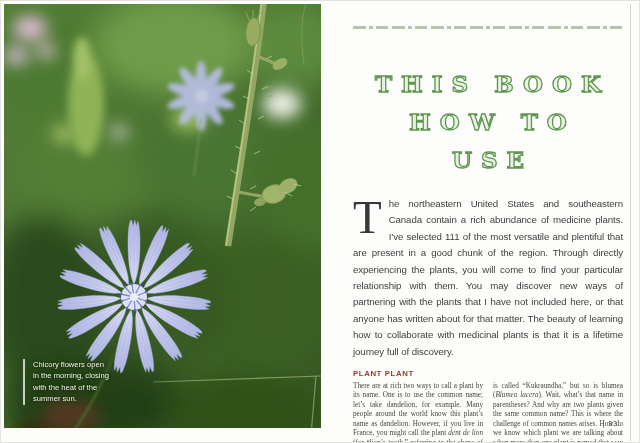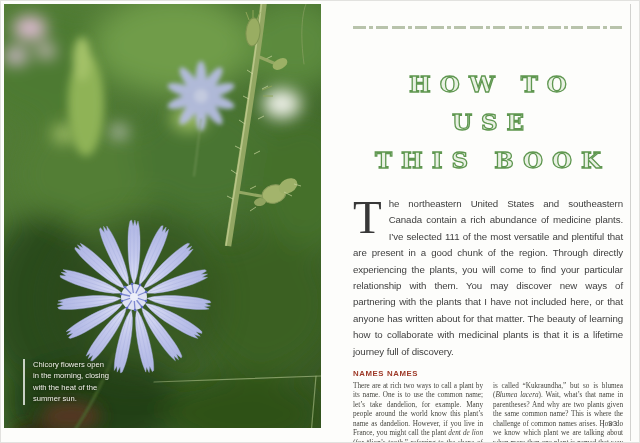--- a/index.html
+++ b/index.html
@@ -225,27 +225,27 @@
 in the morning, closing
 with the heat of the
 summer sun.</span>
     </div>
   </div>
 
   <div class="text-page">
     <div class="ornament"></div>
 
     <h1 class="title">
+      <span class="t-line">THIS BOOK</span>
       <span class="t-line">HOW TO USE</span>
-      <span class="t-line">THIS BOOK</span>
     </h1>
 
     <p class="intro"><span class="dropcap">T</span><span>he northeastern United States and southeastern Canada contain a rich abundance of medicine plants. I’ve selected 111 of the most versatile and plentiful that are present in a good chunk of the region. Through directly experiencing the plants, you will come to find your particular relationship with them. You may discover new ways of partnering with the plants that I have not included here, or that anyone has written about for that matter. The beauty of learning how to collaborate with medicinal plants is that it is a lifetime journey full of discovery.</span></p>
 
-    <h2 class="plant-names">NAMES NAMES</h2>
+    <h2 class="plant-names">PLANT PLANT</h2>
 
     <div class="cols">
       <p class="col"><span>There are at rich two ways to call a plant by its name. One is to use the common name; let’s take dandelion, for example. Many people around the world know this plant’s name as dandelion. However, if you live in France, you might call the plant </span><i>dent de lion</i><span> (for “lion’s tooth,” referring to the shape of the leaves) or </span></p>
       <div class="col">
         <p class="rp"><span>is called “Kukraundha,” but so is blumea (</span><i>Blumea lacera</i><span>). Wait, what’s that name in parentheses? And why are two plants given the same common name? This is where the challenge of common names arises. How do we know which plant we are talking about when more than one plant is named that way or when one plant has multiple common names? Enter, the scientific name!</span></p>
 
       </div>
     </div>
 
     <div class="folio">| 33</div>

